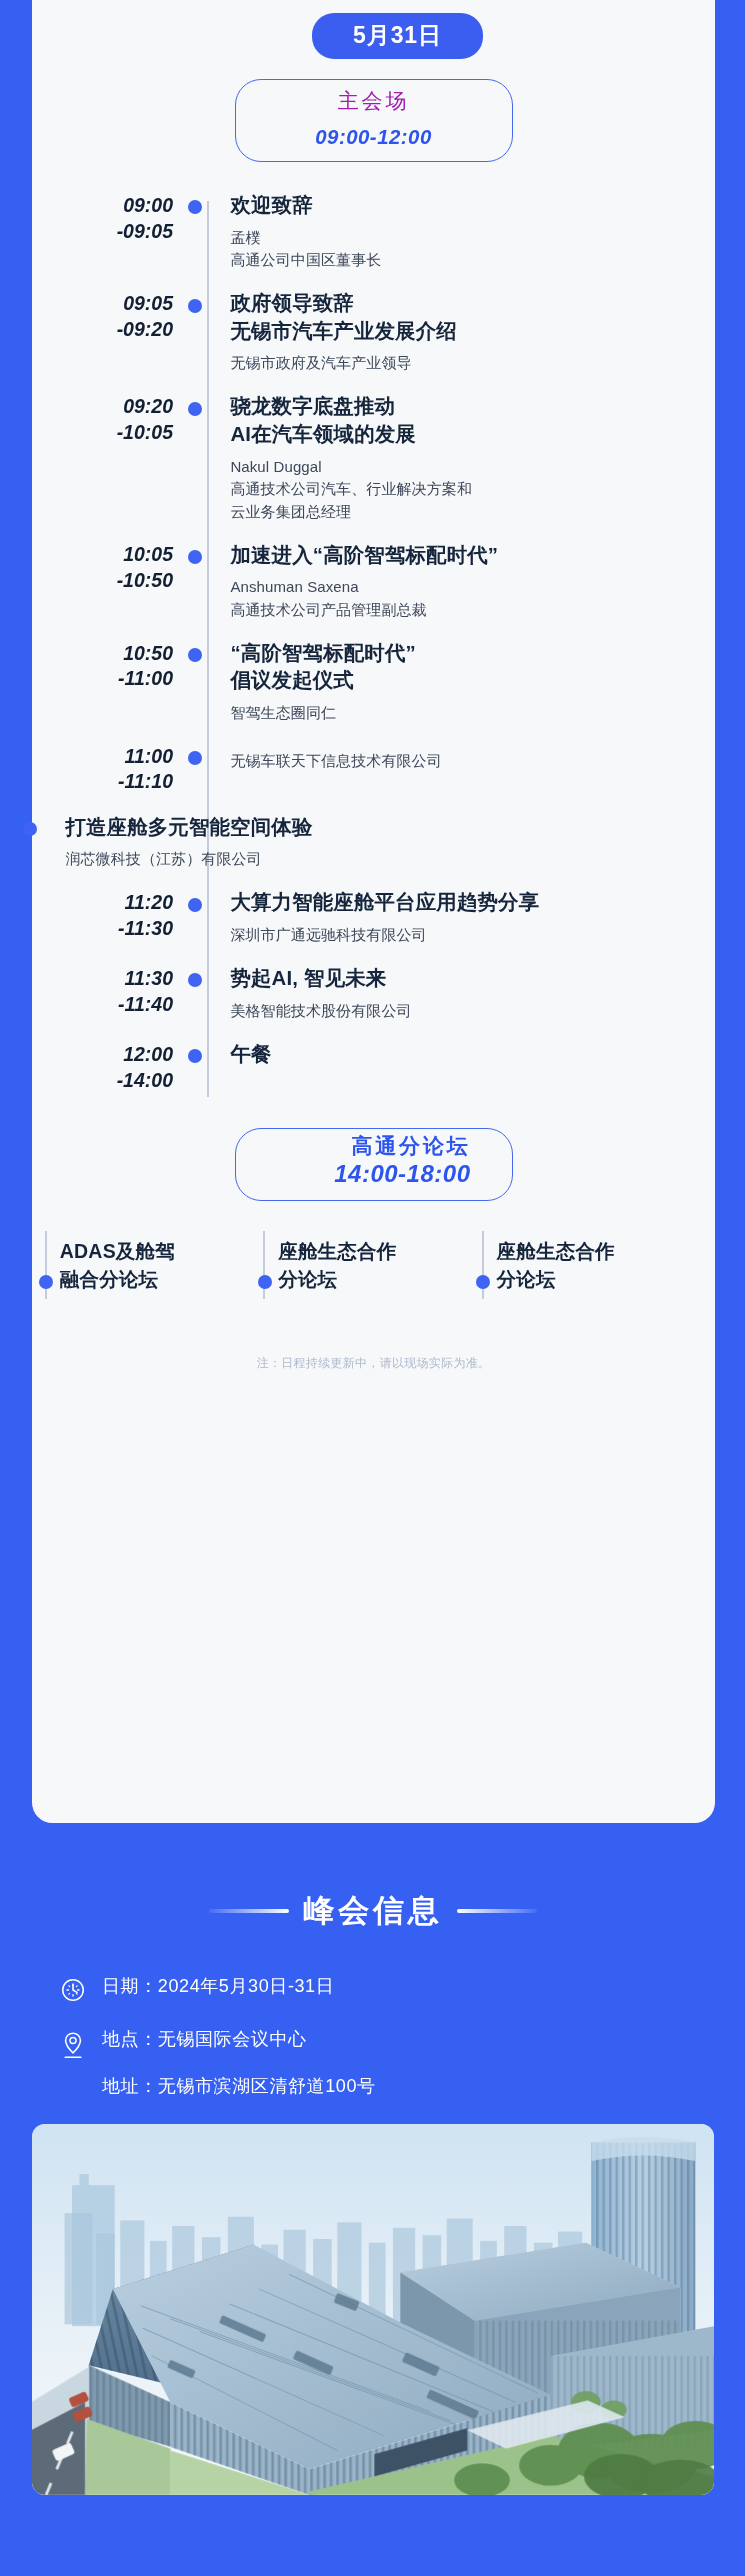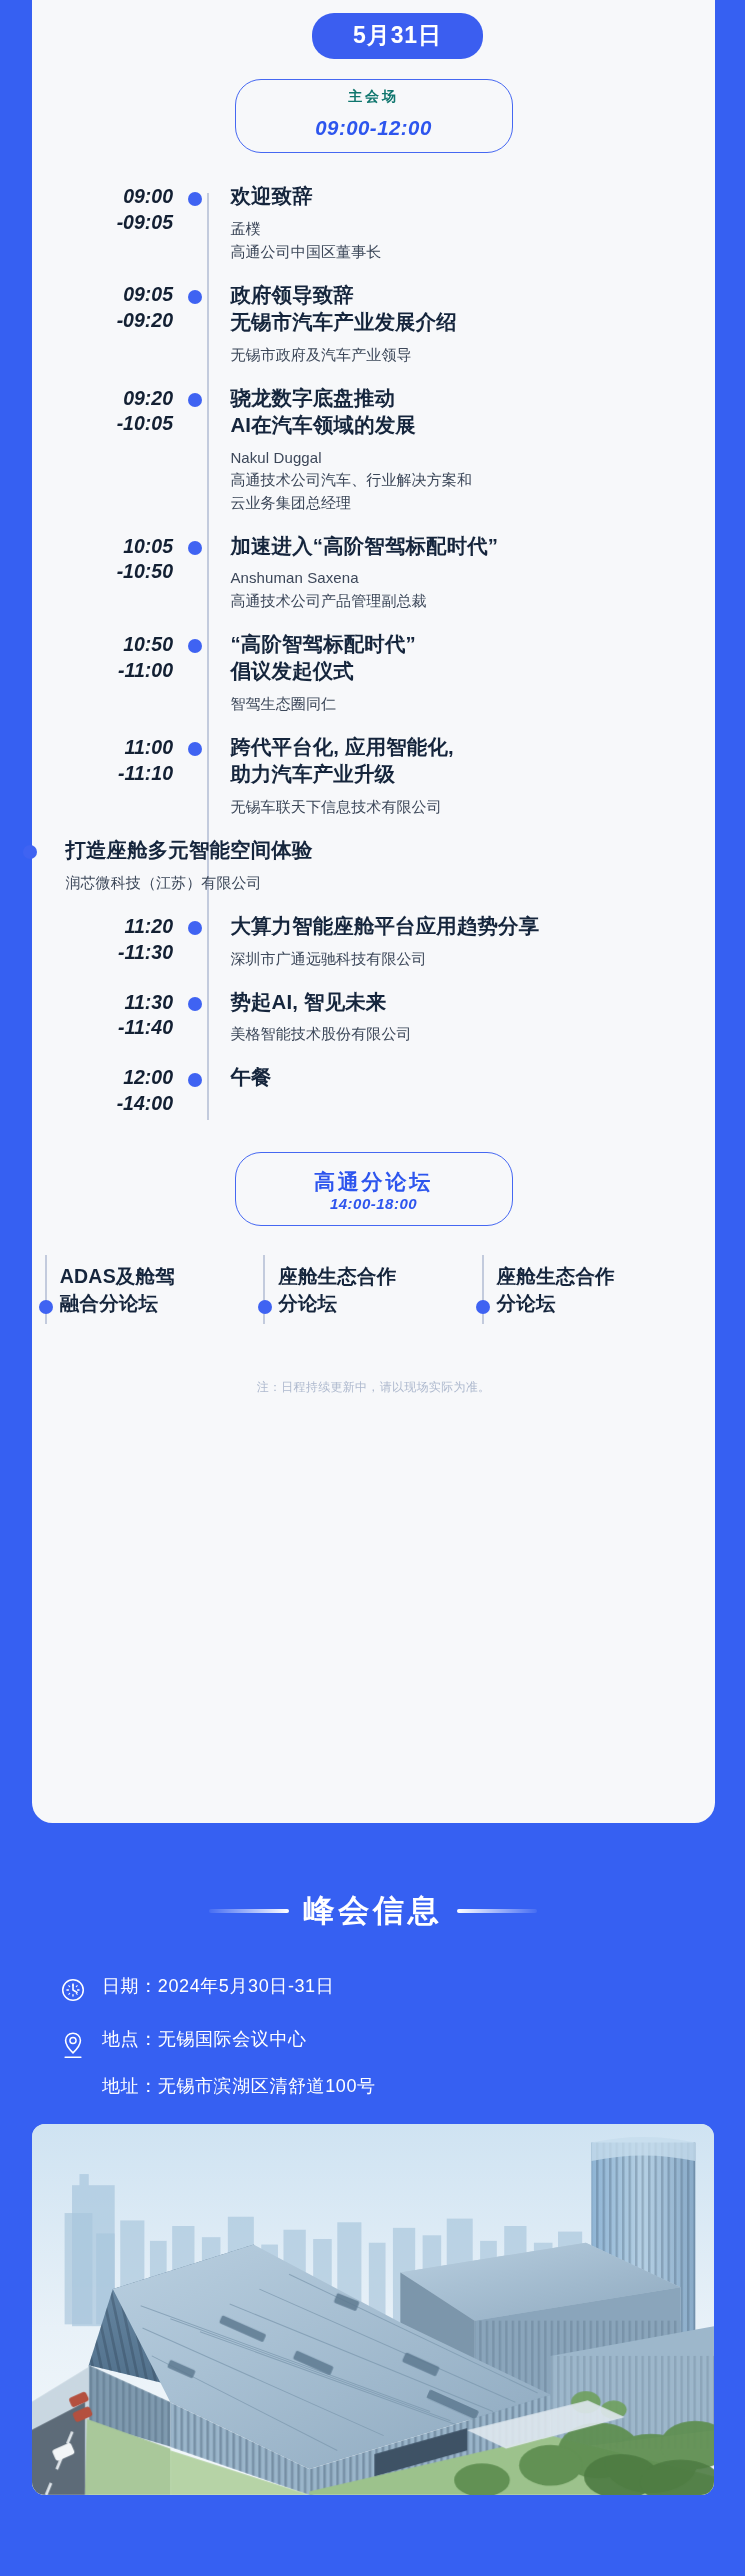--- a/index.html
+++ b/index.html
@@ -25,21 +25,21 @@
     background:#3B5EF0; color:#fff; font-weight:bold;
     font-size:23px; letter-spacing:0.9px;
     padding:10.2px 41px; border-radius:22px; line-height:1.1;
   }
 
   .hall-wrap{ display:flex; justify-content:center; margin-top:20.4px; }
   .hall-pill{
     border:1.5px solid #4668F2; border-radius:26px;
     padding:8.3px 44px 11px; text-align:center; min-width:278px;
   }
-  .hall-name{ color:#0f766e; font-size:14px; font-weight:bold; letter-spacing:2.8px; line-height:1.25; }
+  .hall-name{ color:#a21caf; font-size:21px; font-weight:normal; letter-spacing:2.8px; line-height:1.25; }
   .hall-time{ color:#2D55EE; font-size:20.4px; font-style:italic; font-weight:600; letter-spacing:0.5px; line-height:1.25;margin-top:10px; }
 
   
   .timeline{ position:relative; margin-top:30px; padding-bottom:3.7px; }
   .rail{
     position:absolute; left:175px; top:9.3px; bottom:26px;
     width:1.9px; background:#C3CBDD;
   }
   .row{ position:relative; display:flex; min-height:56px; padding:0 0 18.5px 0; }
   .time{
@@ -59,24 +59,24 @@
     letter-spacing:0.2px;
   }
   .title span{ display:block; }
   .sub{ color:#3C4759; font-size:15px; line-height:1.5; margin-top:7.4px; letter-spacing:0.1px; }
   .sub span{ display:block; }
 
   
   .forum-wrap{ display:flex; justify-content:center; margin-top:5.6px; }
   .forum-pill{
     border:1.5px solid #4668F2; border-radius:26px;
-    padding:16px 41px 11px; text-align:center; min-width:278px;
+    padding:4px 41px 11px; text-align:right; min-width:278px;
   }
   .forum-name{ color:#2D55EE; font-size:21px; font-weight:bold; letter-spacing:2.8px; line-height:1.25; }
-  .forum-time{ color:#2D55EE; font-size:15px; font-style:italic; font-weight:600; letter-spacing:0.5px; line-height:1.25; }
+  .forum-time{ color:#2D55EE; font-size:24px; font-style:italic; font-weight:600; letter-spacing:0.5px; line-height:1.25; }
 
   
   .tracks{ display:flex; margin-top:37px; padding:0 20.4px 0 7.4px; }
   .track{ position:relative; flex:1; padding-left:20.4px; }
   .track .vline{ position:absolute; left:5.6px; top:-7.4px; bottom:-5.6px; width:1.9px; background:#C3CBDD; }
   .track .vdot{ position:absolute; left:0px; top:37px; width:14px; height:14px; border-radius:50%; background:#3F63F2; }
   .track .tname{ color:#15253C; font-weight:bold; font-size:19.5px; line-height:1.42; letter-spacing:0.2px; }
   .track .tname span{ display:block; }
   .track.t2 .tname, .track.t3 .tname{ text-align:left; }
 
@@ -223,24 +223,20 @@
 
       <div class="row">
         <div class="time">
           <span>11:00</span>
           <span>-11:10</span>
         </div>
         <div class="dot-col">
             <div class="dot"></div>
           </div>
         <div class="content">
-          <div class="title">
-            <span>跨代平台化, 应用智能化,</span>
-            <span>助力汽车产业升级</span>
-          </div>
           <div class="sub">
             <span>无锡车联天下信息技术有限公司</span>
           </div>
         </div>
       </div>
 
       <div class="row">
         <div class="dot-col">
             <div class="dot"></div>
           </div>

